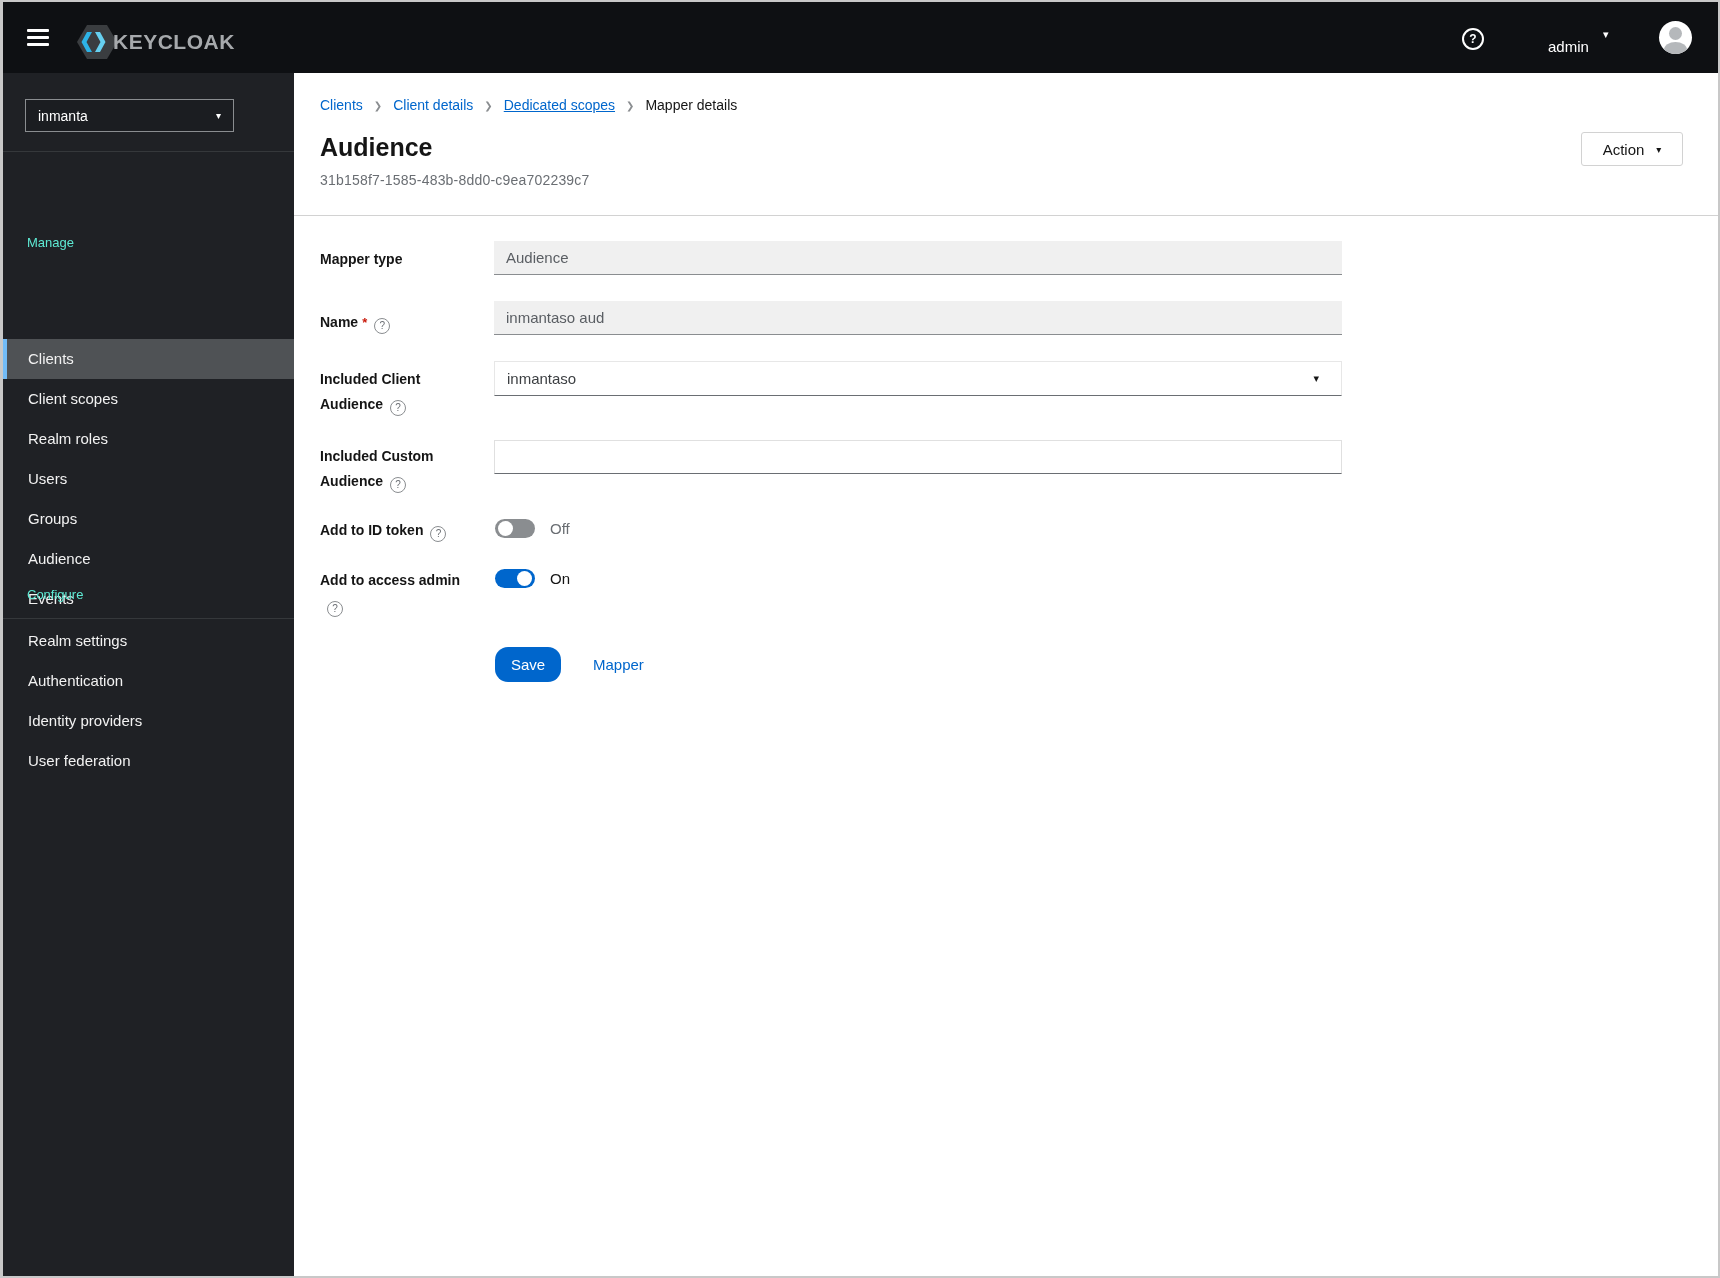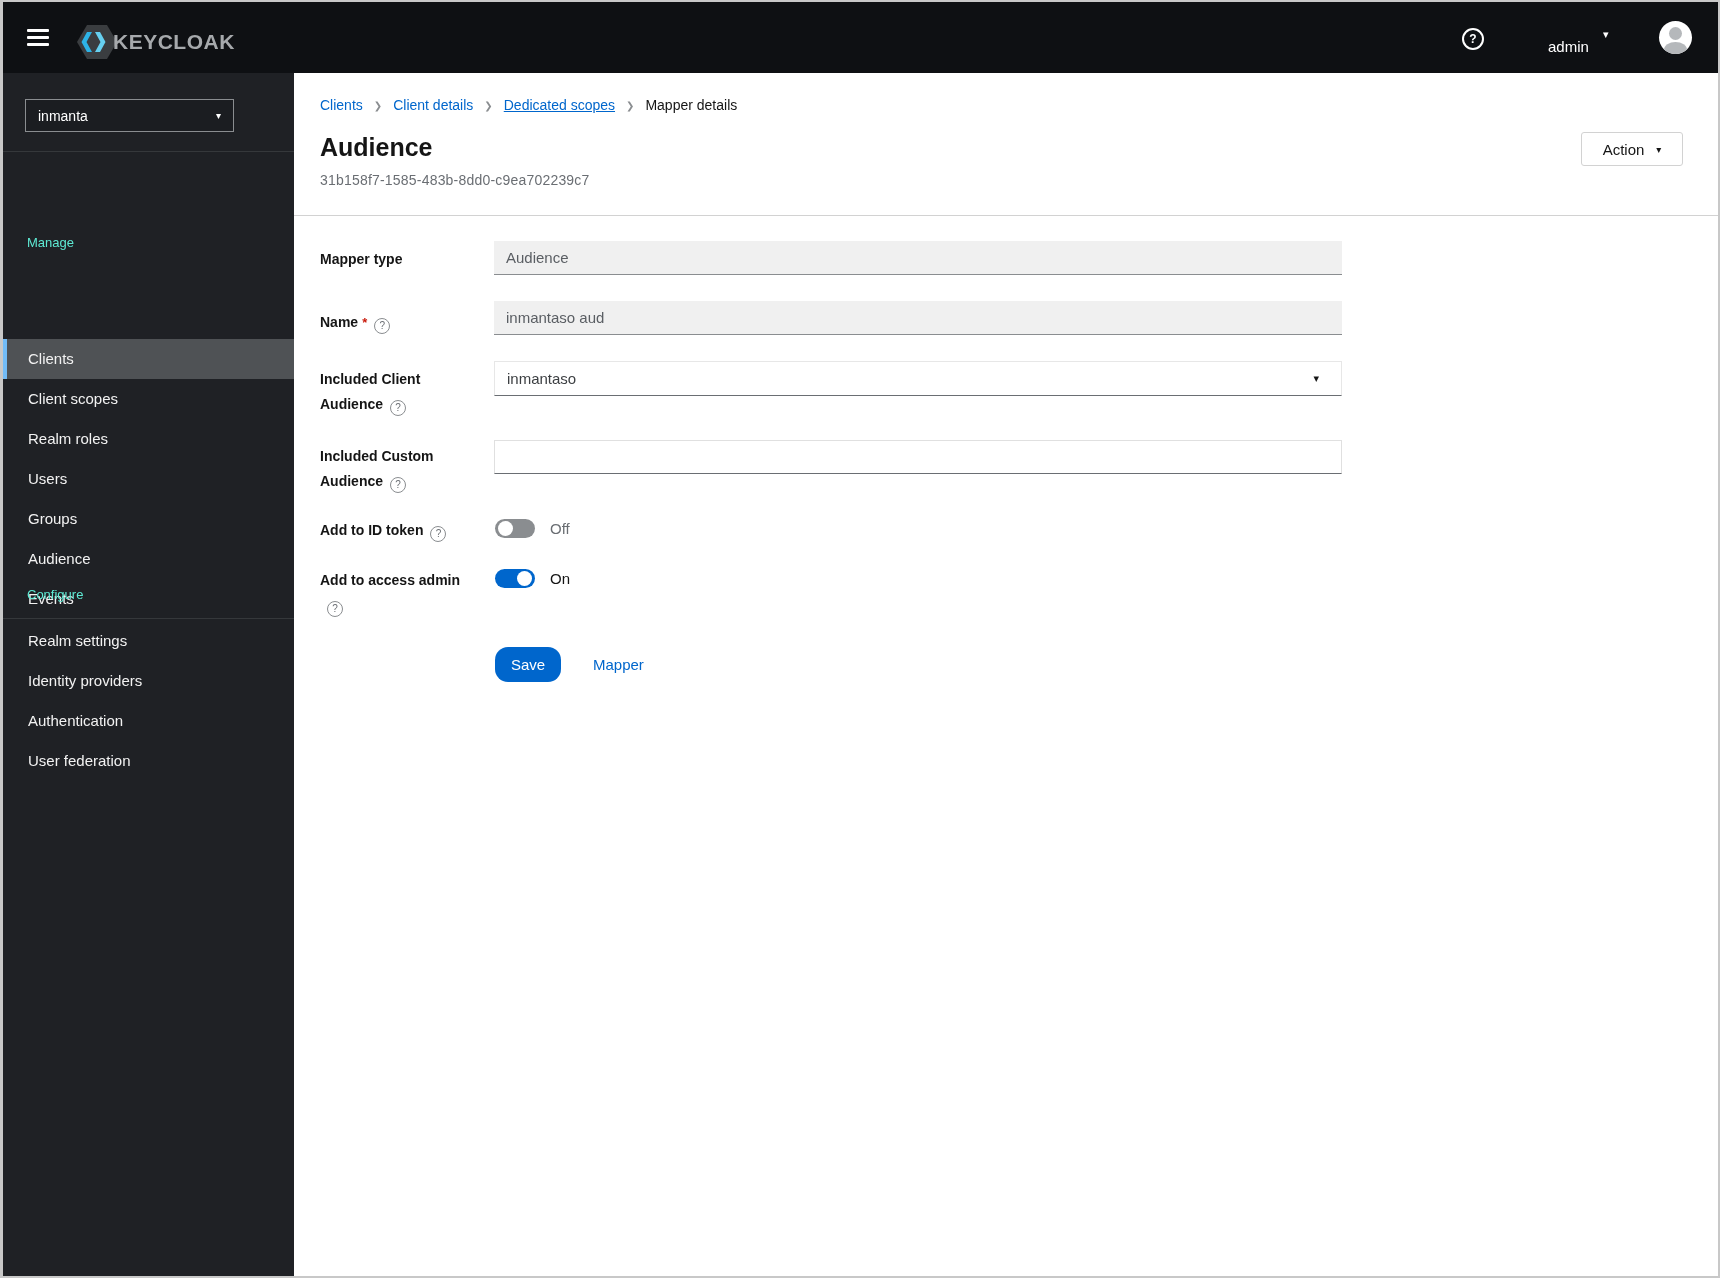--- a/index.html
+++ b/index.html
@@ -122,22 +122,22 @@
       <a class="nav-item">Users</a>
       <a class="nav-item">Groups</a>
       <a class="nav-item">Audience</a>
       <a class="nav-item">Events</a>
     </div>
 
     <div class="nav-section-title" style="top:514px;">Configure</div>
     <div class="side-divider" style="top:545px;"></div>
     <div class="nav-group" style="top:548px;">
       <a class="nav-item">Realm settings</a>
+      <a class="nav-item">Authentication</a>
       <a class="nav-item">Identity providers</a>
-      <a class="nav-item">Authentication</a>
       <a class="nav-item">User federation</a>
     </div>
   </div>
 
   <div class="breadcrumb">
     <a class="crumb">Clients</a>
     <span class="crumb-sep">❯</span>
     <a class="crumb">Client details</a>
     <span class="crumb-sep">❯</span>
     <a class="crumb underlined">Dedicated scopes</a>

